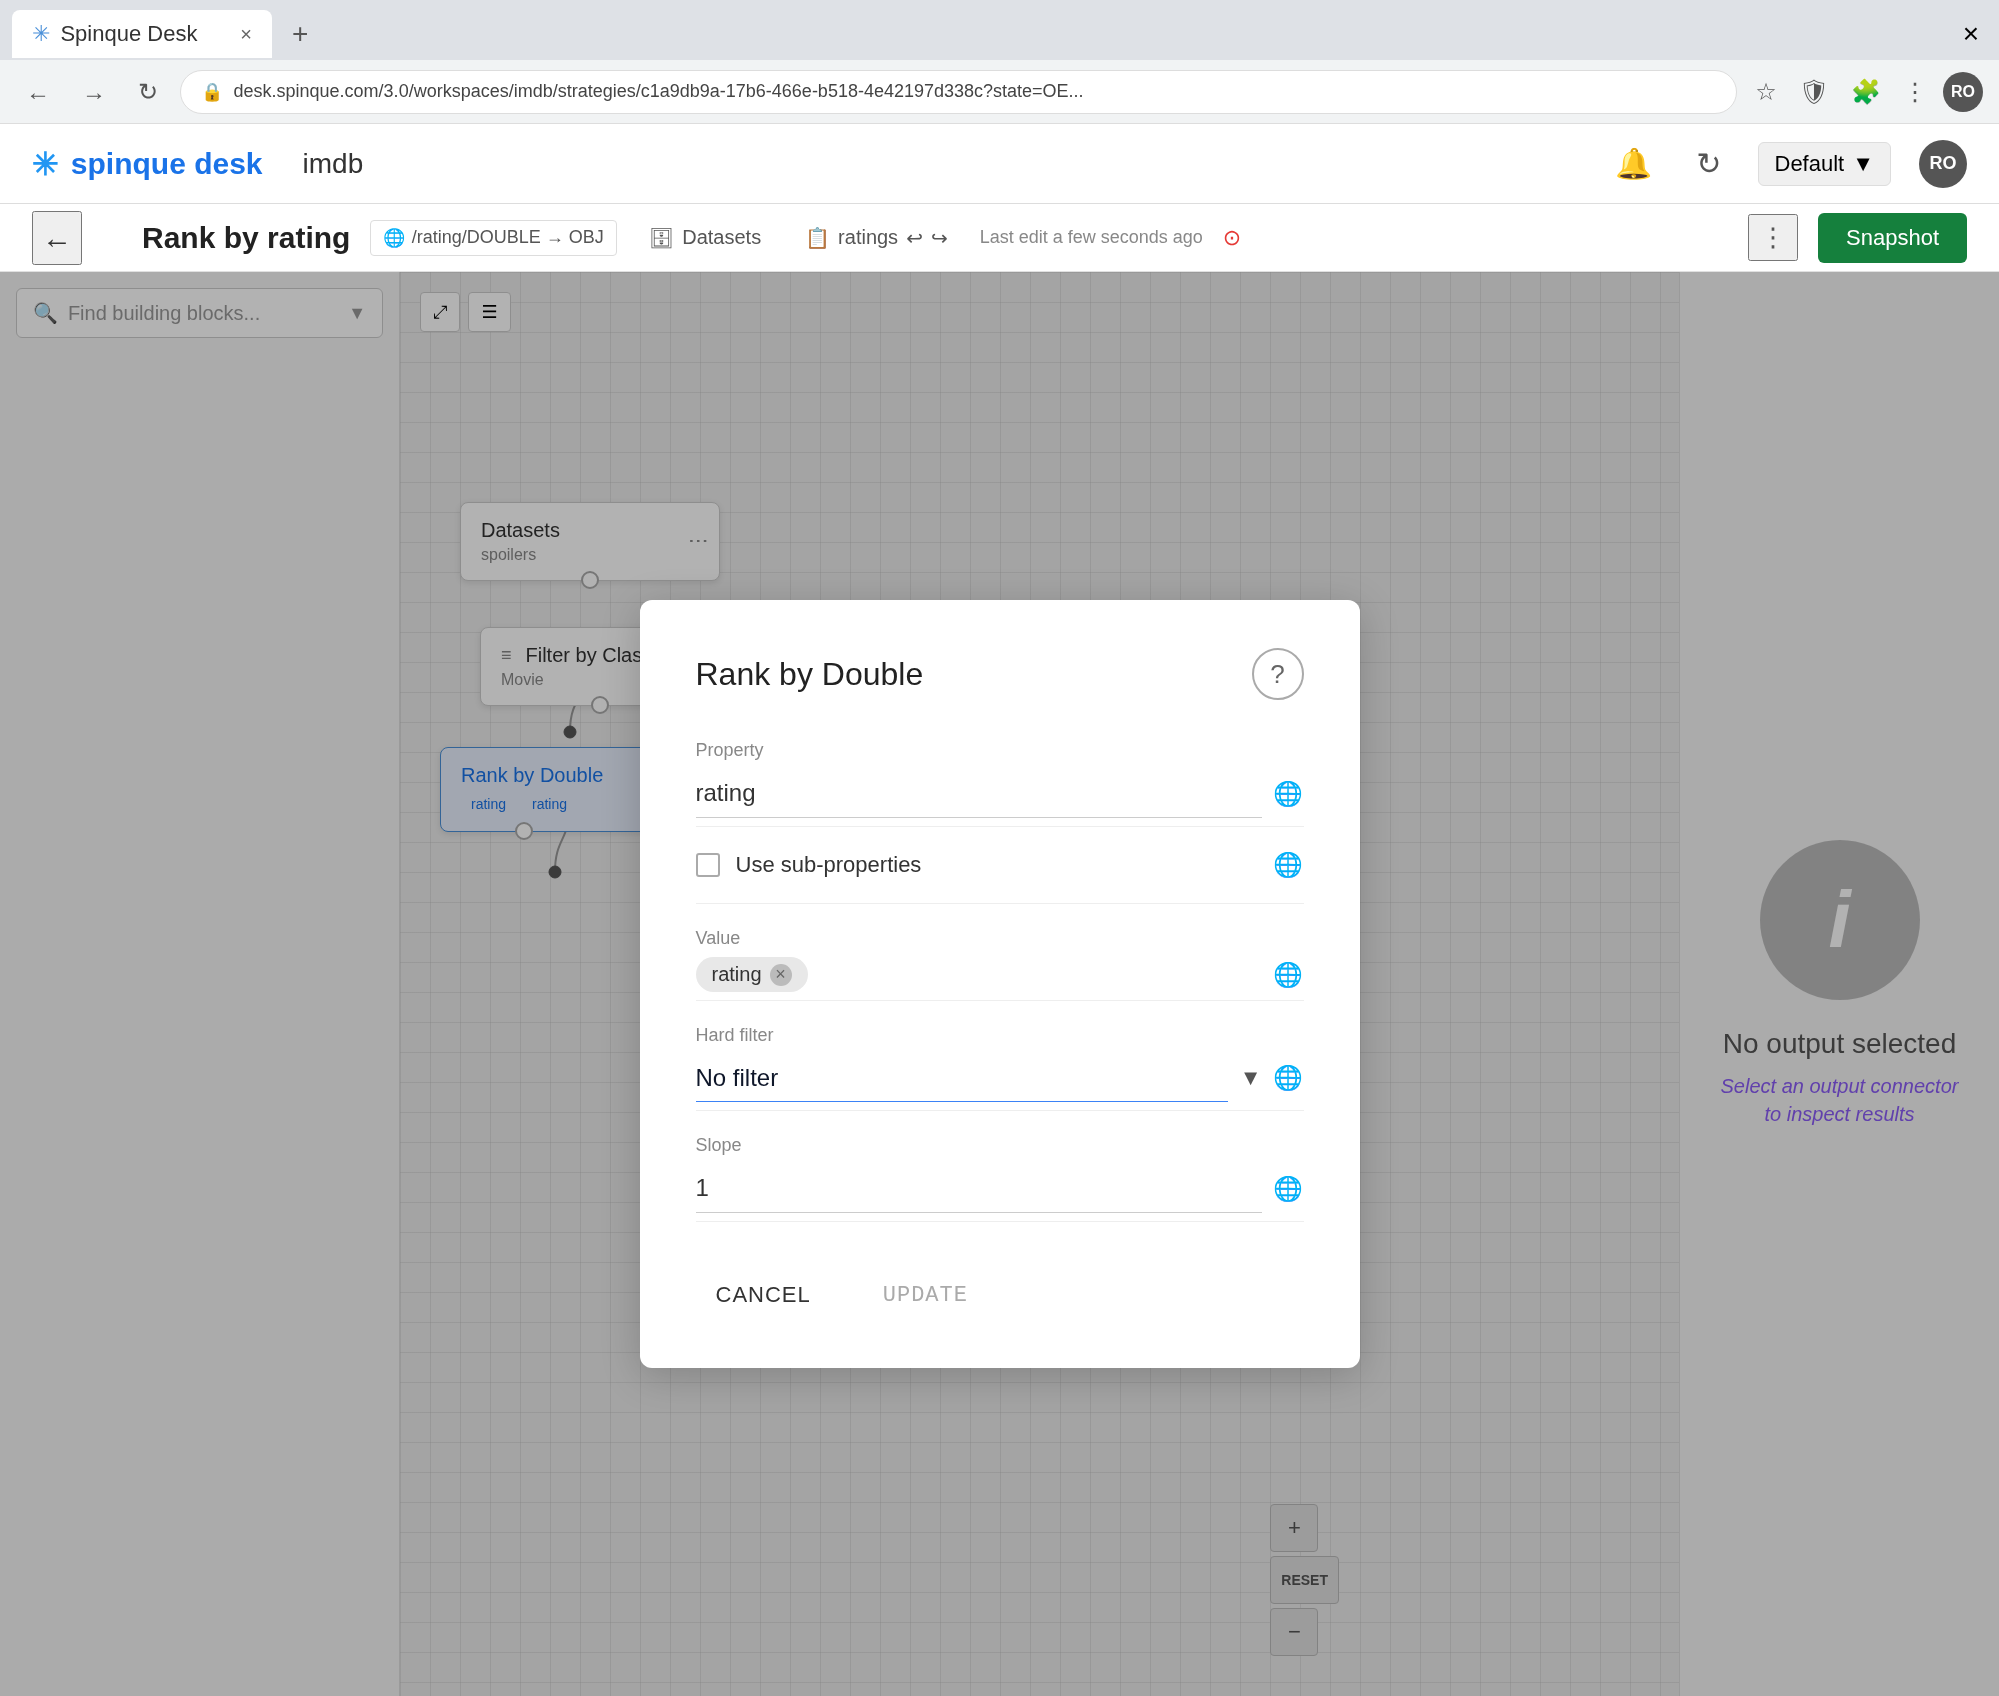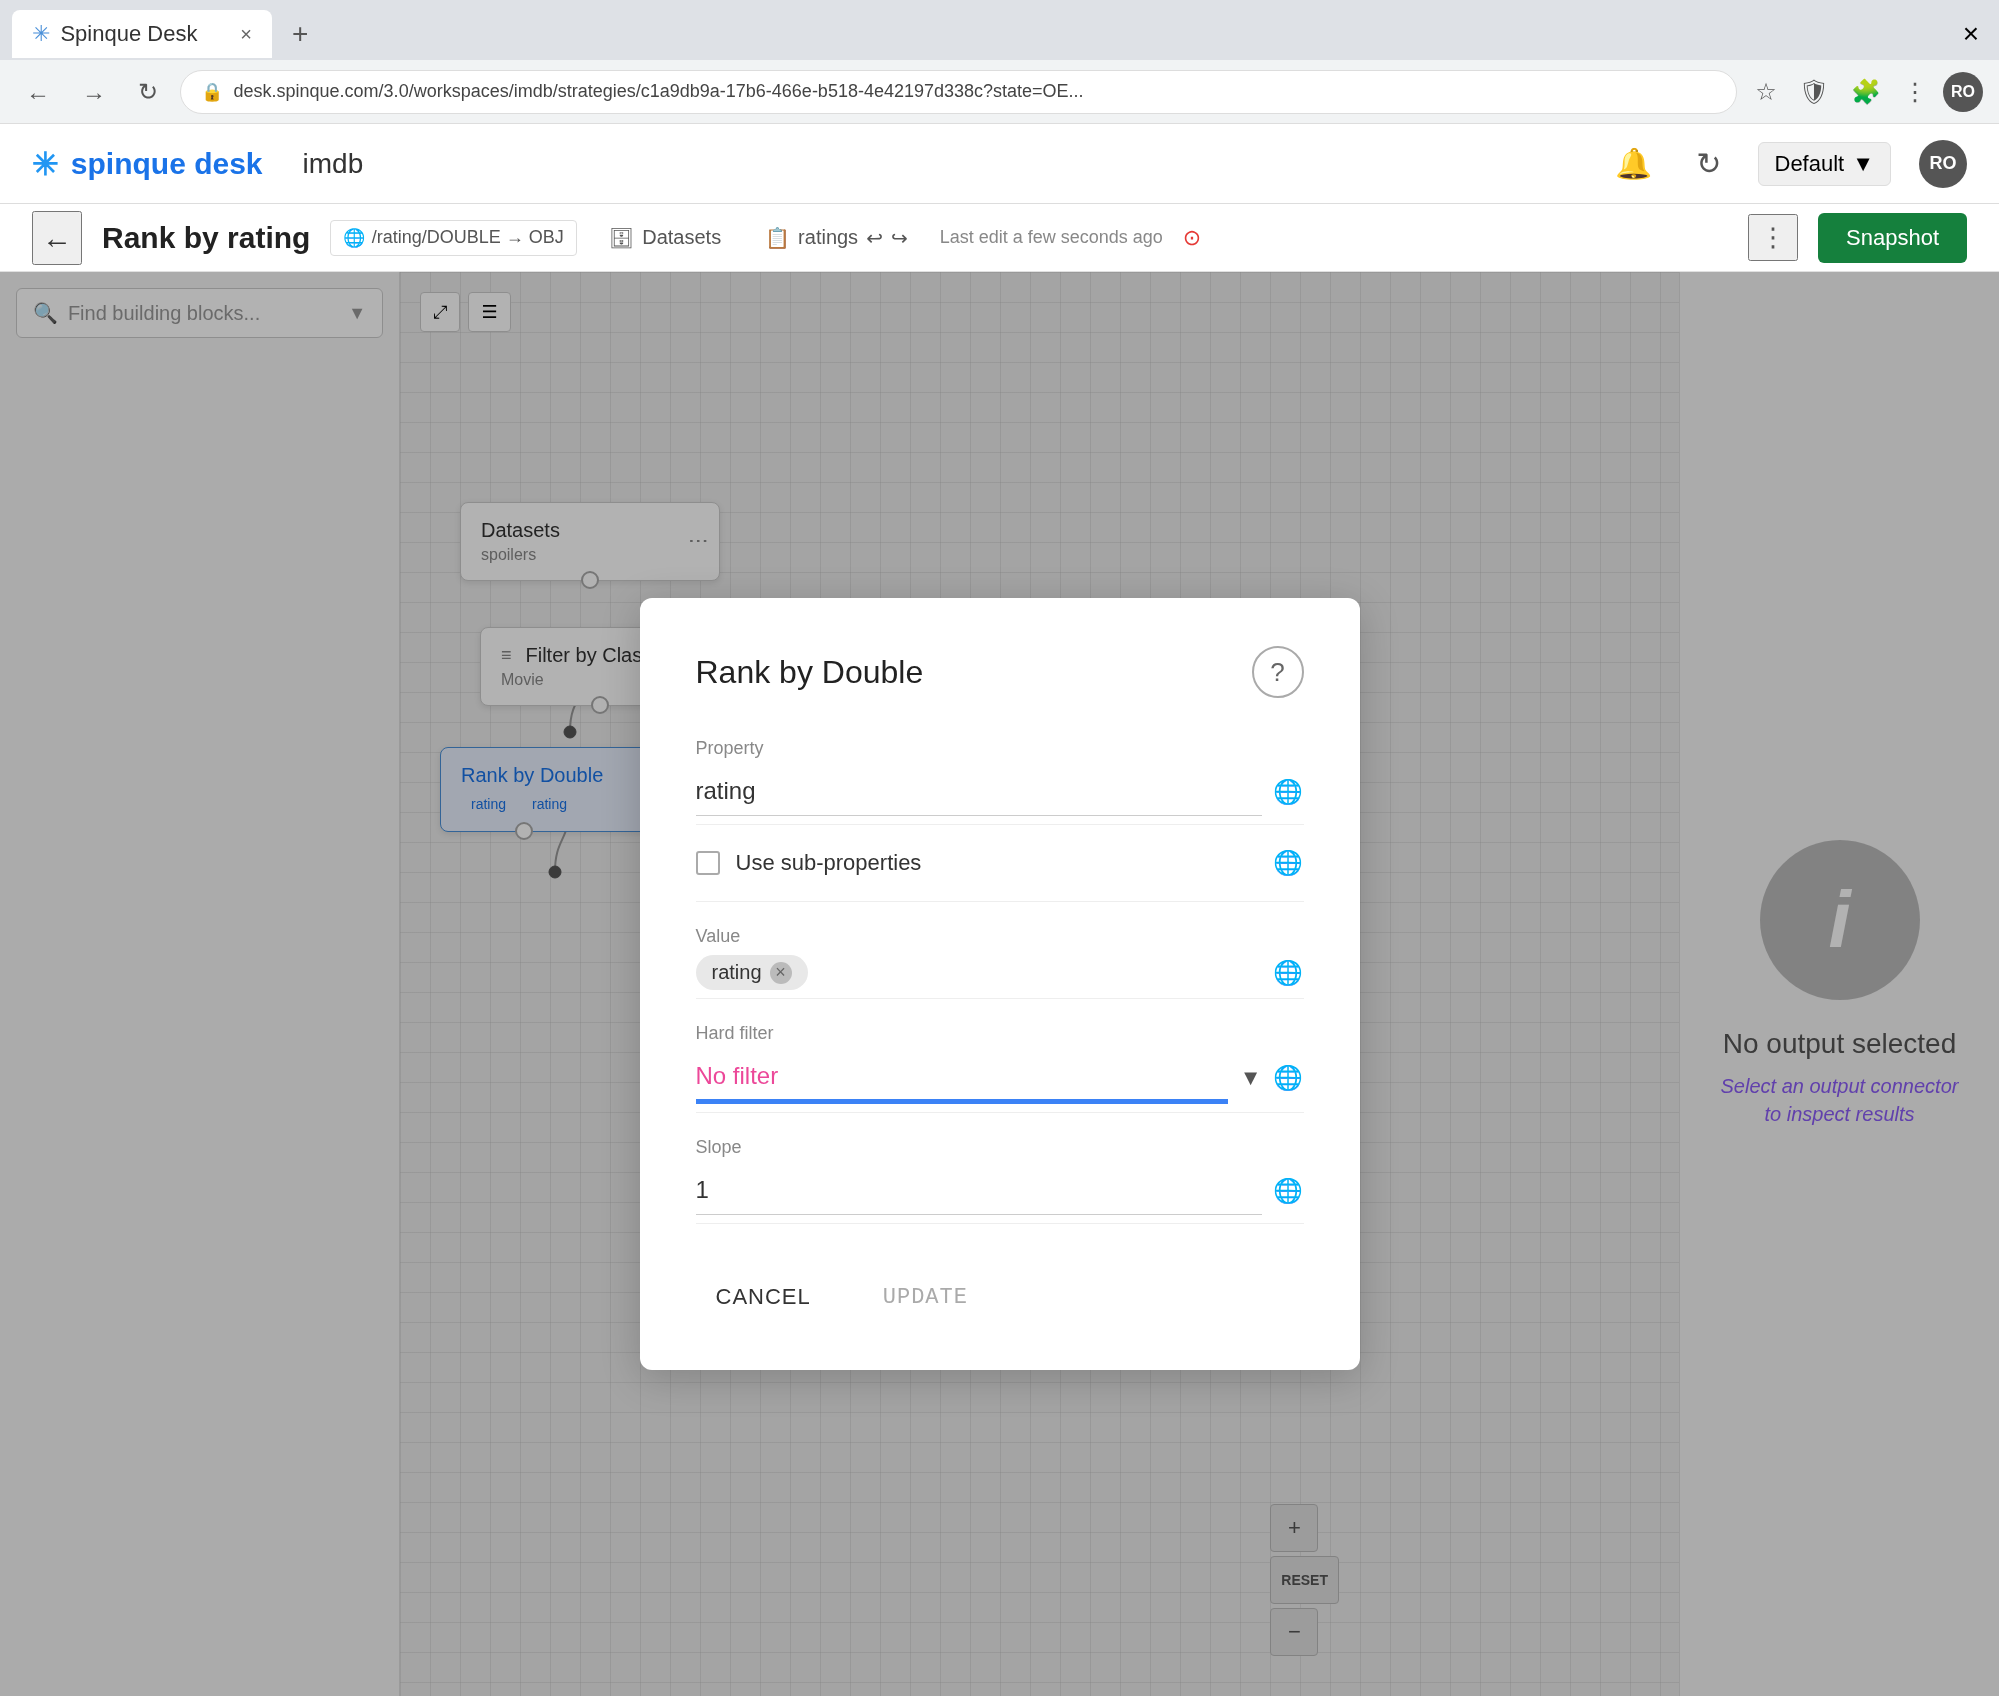--- a/index.html
+++ b/index.html
@@ -29,21 +29,21 @@
     .app-workspace { font-size: 28px; color: #333; margin-left: 12px; }
     .header-spacer { flex: 1; }
     .header-bell { font-size: 30px; color: #555; cursor: pointer; padding: 8px; }
     .header-refresh { font-size: 30px; color: #555; cursor: pointer; padding: 8px; }
     .header-default { display: flex; align-items: center; gap: 8px; background: #f0f0f0; border: 1px solid #ddd; border-radius: 6px; padding: 8px 16px; font-size: 22px; cursor: pointer; }
     .header-avatar { width: 48px; height: 48px; background: #555; border-radius: 50%; display: flex; align-items: center; justify-content: center; color: #fff; font-size: 18px; font-weight: bold; }
 
     
     .strategy-header { background: #fff; padding: 0 32px; display: flex; align-items: center; height: 68px; border-bottom: 1px solid #e0e0e0; gap: 20px; }
     .back-btn { font-size: 30px; color: #333; cursor: pointer; padding: 8px; }
-    .strategy-title { font-size: 30px; font-weight: bold; color: #222; }
+    .strategy-title { font-size: 30px; font-weight: bold; color: #222; margin-left: 40px; }
     .breadcrumb { display: flex; align-items: center; gap: 6px; font-size: 18px; color: #555; padding: 6px 12px; border: 1px solid #ddd; border-radius: 4px; }
     .datasets-btn { display: flex; align-items: center; gap: 8px; font-size: 20px; color: #555; padding: 6px 12px; cursor: pointer; }
     .ratings-btn { display: flex; align-items: center; gap: 8px; font-size: 20px; color: #555; padding: 6px 12px; cursor: pointer; }
     .last-edit { font-size: 18px; color: #888; }
     .warning-icon { color: #e53935; font-size: 22px; }
     .more-btn { font-size: 26px; color: #555; cursor: pointer; padding: 6px 10px; }
     .snapshot-btn { background: #15803d; color: #fff; border: none; border-radius: 6px; padding: 12px 28px; font-size: 22px; font-weight: 500; cursor: pointer; }
 
     
     .canvas-area { flex: 1; display: flex; position: relative; background: #ebebeb; overflow: hidden; }
@@ -101,21 +101,21 @@
 
     .checkbox-row { display: flex; align-items: center; gap: 16px; margin-bottom: 24px; }
     .checkbox { width: 24px; height: 24px; border: 2px solid #aaa; border-radius: 3px; cursor: pointer; }
     .checkbox-label { font-size: 22px; color: #333; }
 
     .value-tags { display: flex; align-items: center; gap: 10px; flex-wrap: wrap; }
     .value-tag { display: flex; align-items: center; gap: 8px; background: #e8e8e8; border-radius: 20px; padding: 6px 16px; font-size: 20px; color: #333; }
     .value-tag-close { cursor: pointer; font-size: 18px; color: #666; width: 22px; height: 22px; background: #bbb; border-radius: 50%; display: flex; align-items: center; justify-content: center; }
 
     .select-row { display: flex; align-items: center; gap: 12px; }
-    .field-select { flex: 1; border: none; border-bottom: 5px solid #3b82f6; padding: 10px 0; font-size: 24px; color: #ec4899; background: transparent; outline: none; appearance: none; cursor: pointer; }
+    .field-select { flex: 1; border: none; border-bottom: 1px solid #3b82f6; padding: 10px 0; font-size: 24px; color: #0f172a; background: transparent; outline: none; appearance: none; cursor: pointer; }
     .select-arrow { font-size: 22px; color: #555; cursor: pointer; }
 
     .modal-actions { display: flex; justify-content: flex-start; gap: 32px; margin-top: 48px; }
     .cancel-btn { background: none; border: none; font-size: 22px; font-weight: 500; color: #333; letter-spacing: 1px; cursor: pointer; padding: 12px 20px; }
     .update-btn { background: none; border: none; font-size: 22px; font-weight: 500; color: #aaa; letter-spacing: 1px; cursor: pointer; padding: 12px 20px; font-family: Liberation Mono, monospace; }
   </style>
 </head>
 <body>
 
 <div class="browser-frame">

